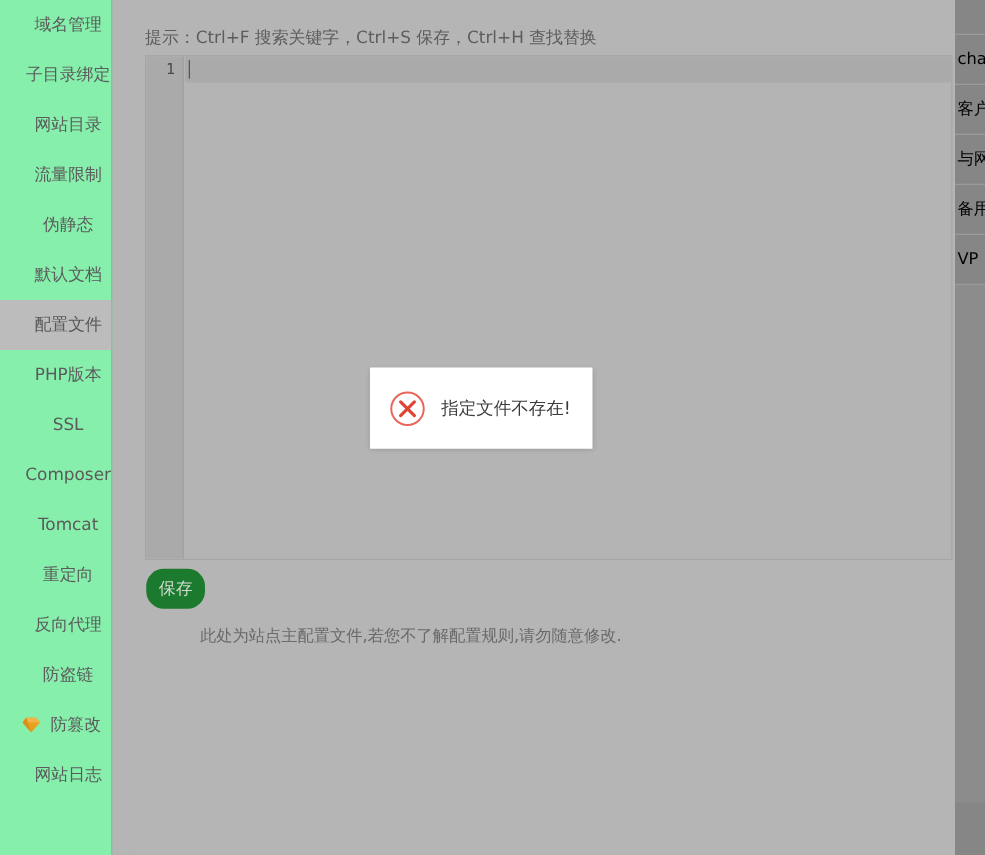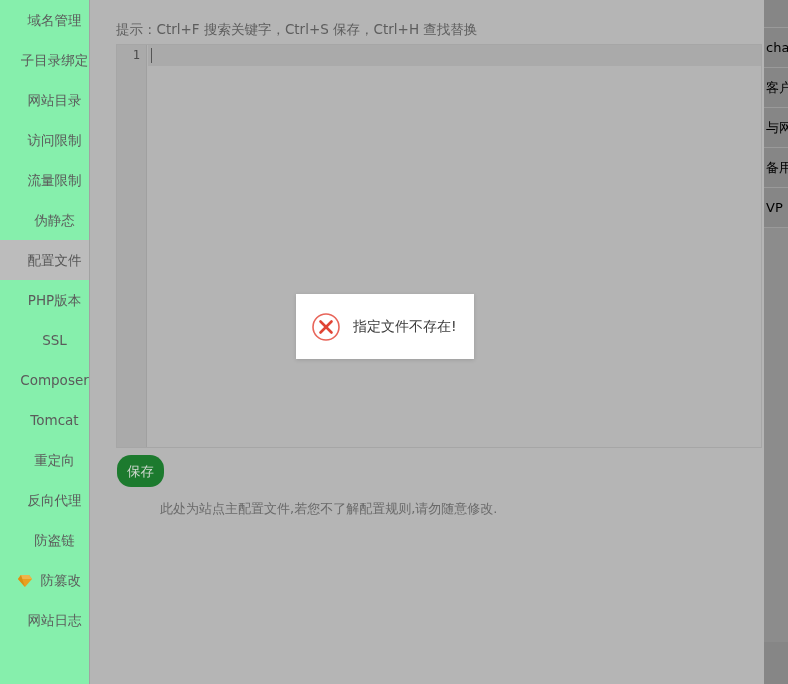--- a/index.html
+++ b/index.html
@@ -195,27 +195,27 @@
     <div class="side-item">
       <span>域名管理</span>
     </div>
     <div class="side-item">
       <span>子目录绑定</span>
     </div>
     <div class="side-item">
       <span>网站目录</span>
     </div>
     <div class="side-item">
-      <span>访问限制</span>
-    </div>
-    <div class="side-item">
       <span>流量限制</span>
     </div>
     <div class="side-item">
       <span>伪静态</span>
+    </div>
+    <div class="side-item">
+      <span>默认文档</span>
     </div>
     <div class="side-item active">
       <span>配置文件</span>
     </div>
     <div class="side-item">
       <span>PHP版本</span>
     </div>
     <div class="side-item">
       <span>SSL</span>
     </div>

